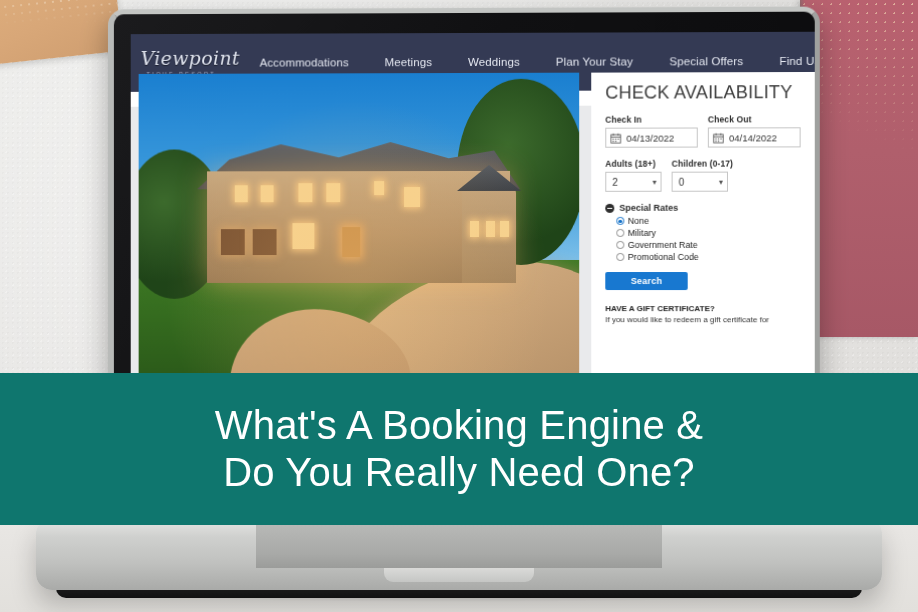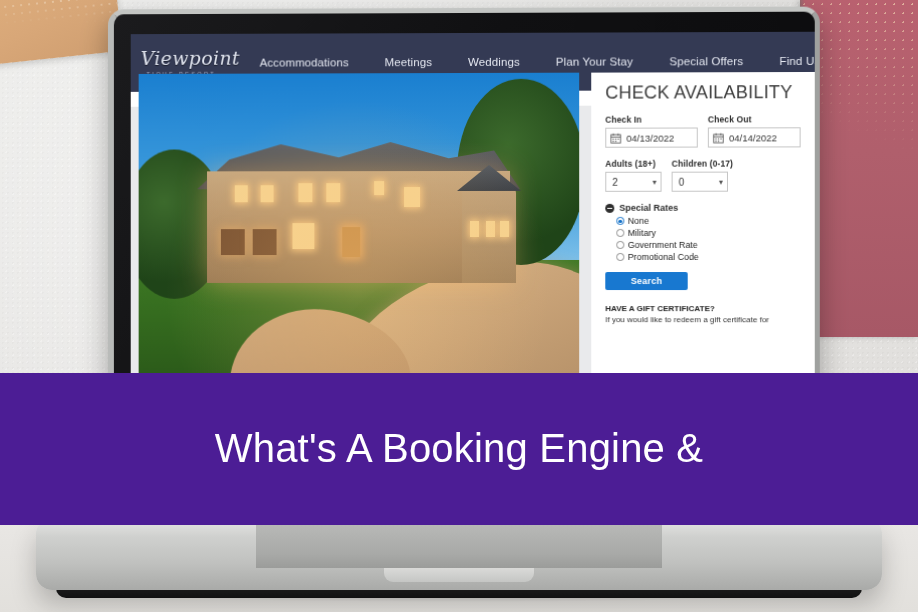--- a/index.html
+++ b/index.html
@@ -249,21 +249,21 @@
     border-radius:4px 4px 10px 10px;
   }
   .floor-shadow{
     position:absolute; left:40px; right:40px; bottom:10px; height:22px;
     background:radial-gradient(ellipse at 50% 40%, rgba(0,0,0,.22), rgba(0,0,0,0) 72%);
   }
 
   
   #banner{
     position:absolute; left:0; right:0; top:373px; height:152px;
-    background:#4c1d95;
+    background:#0f766e;
     display:flex; flex-direction:column;
     align-items:center; justify-content:center;
     z-index:30;
   }
   .headline{
     color:#fff; font-size:40px; font-weight:400;
     line-height:1.18; text-align:center; letter-spacing:.2px;
   }
 </style>
 </head>
@@ -427,13 +427,14 @@
   <div class="floor-shadow"></div>
   <div class="base-shadow"></div>
   <div class="base">
     <div class="trackpad"></div>
     <div class="lip"></div>
   </div>
 </div>
 
 <div id="banner">
   <div class="headline">What's A Booking Engine &amp;</div>
+  <div class="headline">Do You Really Need One?</div>
 </div>
 
 </body></html>

